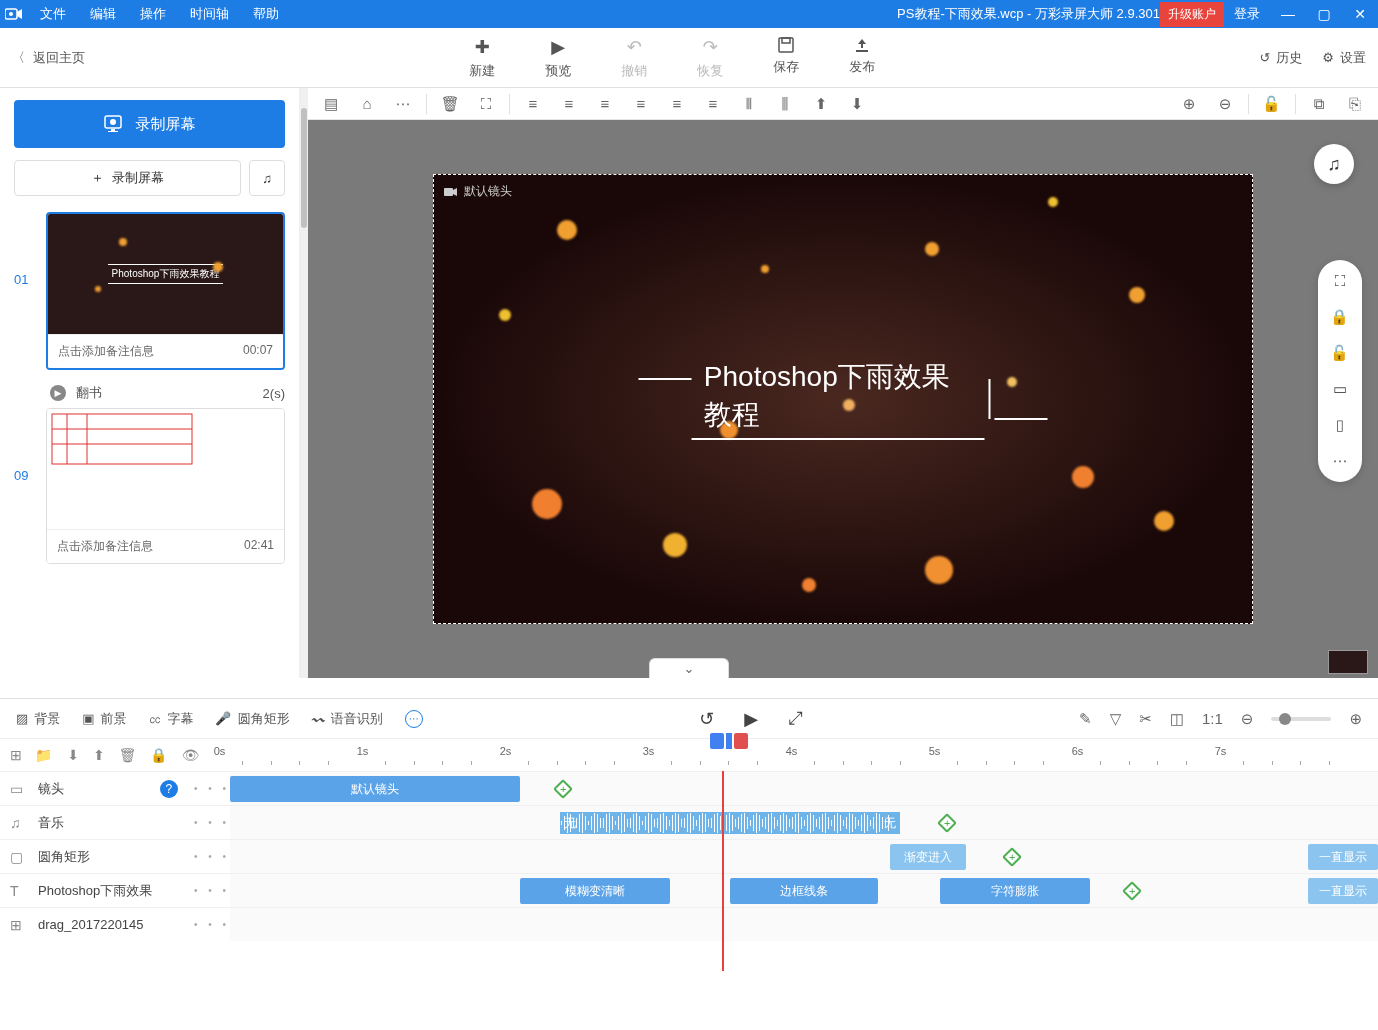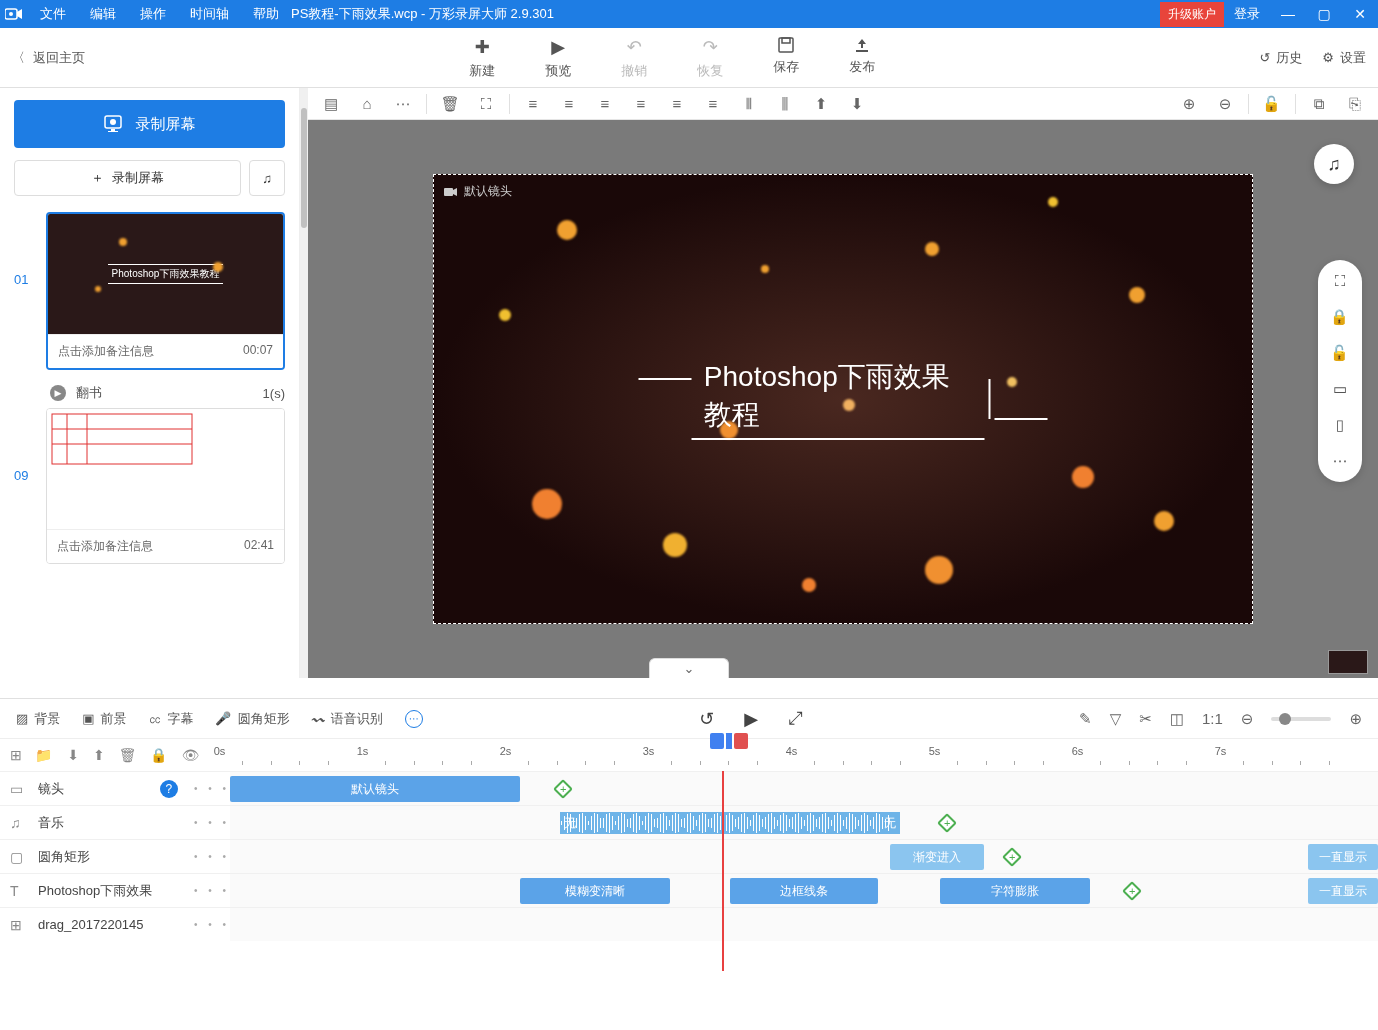--- a/index.html
+++ b/index.html
@@ -2,21 +2,21 @@
 <html><head>
 <meta charset="utf-8">
 <style>
 * { margin: 0; padding: 0; box-sizing: border-box; font-family: "Microsoft YaHei", sans-serif; }
 body { width: 1378px; height: 1030px; background: #fff; overflow: hidden; font-size: 13px; color: #333; }
 
 
 .titlebar { height: 28px; background: #1e7de4; display: flex; align-items: center; color: #fff; font-size: 13px; }
 .titlebar .app-icon { width: 28px; height: 28px; display:flex; align-items:center; justify-content:center; }
 .titlebar .menu-item { padding: 0 12px; cursor: pointer; }
-.titlebar .title { flex: 1; text-align: left; }
+.titlebar .title { flex: 1; text-align: right; }
 .titlebar .right { display: flex; align-items: center; }
 .titlebar .upgrade { background: #e8443b; padding: 4px 8px; font-size: 12px; }
 .titlebar .login { padding: 0 10px; }
 .titlebar .winbtn { width: 36px; text-align: center; font-size: 14px; cursor:pointer; }
 
 
 .toolbar { height: 60px; border-bottom: 1px solid #e0e0e0; display: flex; align-items: center; padding: 0 12px; }
 .toolbar .back { display: flex; align-items: center; gap: 8px; color: #555; cursor:pointer; }
 .toolbar .tbtns { flex: 1; display: flex; justify-content: center; gap: 50px; }
 .tbtn { display: flex; flex-direction: column; align-items: center; gap: 4px; color: #555; cursor:pointer; font-size:13px; }
@@ -220,21 +220,21 @@
           </div>
           <div class="thumb-footer">
             <span>点击添加备注信息</span>
             <span>00:07</span>
           </div>
         </div>
       </div>
       <div class="transition-row">
         <div class="circle">▶</div>
         <span style="flex:1">翻书</span>
-        <span>1(s)</span>
+        <span>2(s)</span>
       </div>
       <div class="thumb-item">
         <div class="thumb-num">09</div>
         <div class="thumb-card">
           <div class="thumb-preview white">
             <svg width="100%" height="100%" style="position:absolute;top:0;left:0">
                 <rect x="5" y="5" width="140" height="50" fill="none" stroke="#e03030" stroke-width="1"></rect>
                 <line x1="20" y1="5" x2="20" y2="55" stroke="#e03030"></line>
                 <line x1="40" y1="5" x2="40" y2="55" stroke="#e03030"></line>
                 <line x1="5" y1="20" x2="145" y2="20" stroke="#e03030"></line>
@@ -571,21 +571,21 @@
           </div>
       </div>
     </div>
     <div class="track-row">
       <div class="track-label">
         <span class="ticon">▢</span>
         <span style="flex:1">圆角矩形</span>
         <span class="dots">• • •</span>
       </div>
       <div class="track-content">
-        <div class="clip light" style="left:660px;width:94px">渐变进入</div>
+        <div class="clip light" style="left:660px;width:76px">渐变进入</div>
         <div class="keyframe" style="left:775px">
             <span>+</span>
           </div>
         <div class="clip light" style="right:0;width:70px">一直显示</div>
       </div>
     </div>
     <div class="track-row">
       <div class="track-label">
         <span class="ticon">T</span>
         <span style="flex:1;overflow:hidden;text-overflow:ellipsis;white-space:nowrap">Photoshop下雨效果</span>

